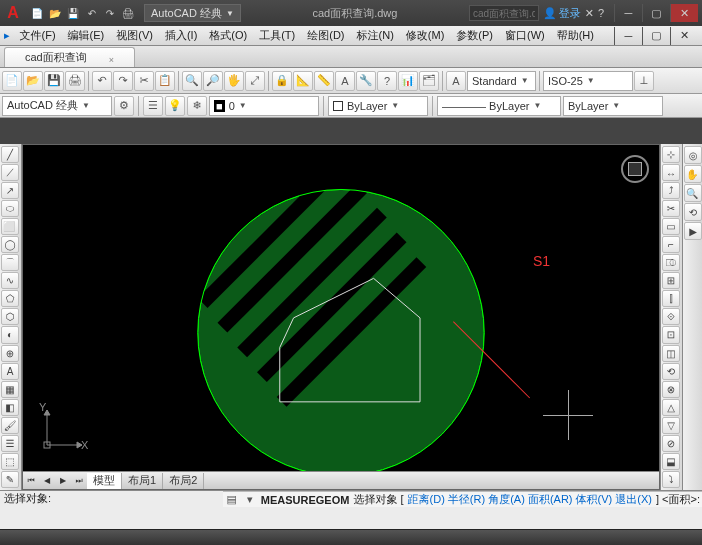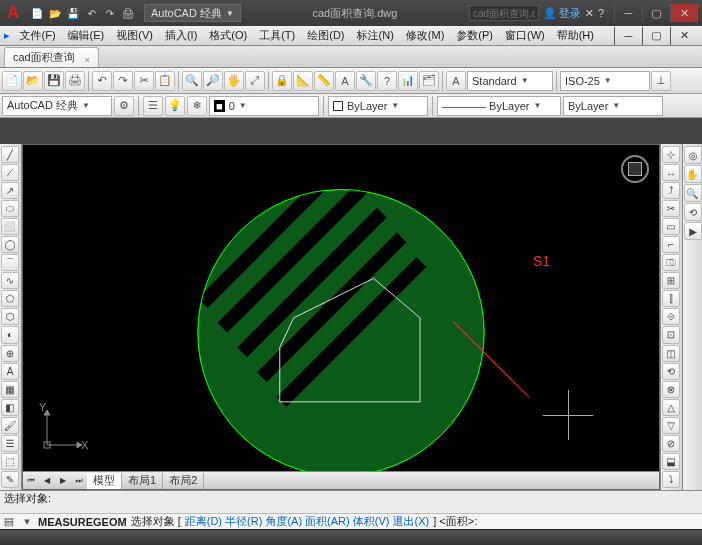--- a/index.html
+++ b/index.html
@@ -15,21 +15,21 @@
 .search-box{background:#333;border:1px solid #555;width:70px;height:16px;color:#888;padding:0 3px;font-size:10px}
 .login-ico{display:flex;align-items:center;gap:2px;color:#6bf}
 .sys-btns{display:flex;margin-left:6px}
 .sys-btn{width:28px;height:18px;display:flex;align-items:center;justify-content:center;color:#ccc;border-left:1px solid #555}
 .sys-btn.close{background:#a33}
 
 .menubar{height:20px;background:linear-gradient(#f0f0f0,#d8d8d8);display:flex;align-items:center;padding:0 4px;border-bottom:1px solid #888}
 .menu-item{padding:0 6px;color:#222;height:31px;display:flex;align-items:center}
 
 .doctabs{height:22px;background:linear-gradient(#e8e8e8,#d0d0d0);display:flex;align-items:flex-end;padding:0 4px;border-bottom:1px solid #888}
-.doctab{background:linear-gradient(#fff,#eee);border:1px solid #aaa;border-bottom:none;border-radius:3px 3px 0 0;padding:2px 8px;display:flex;align-items:flex-end;gap:10px;color:#333}
+.doctab{background:linear-gradient(#fff,#eee);border:1px solid #aaa;border-bottom:none;border-radius:3px 3px 0 0;padding:2px 20px;display:flex;align-items:flex-end;gap:22px;color:#333}
 .doctab .x{color:#888;font-size:9px}
 
 .toolbar{height:26px;background:linear-gradient(#f4f4f4,#dcdcdc);border-bottom:1px solid #999;display:flex;align-items:center;padding:0 2px;gap:1px}
 .tb-btn{width:20px;height:20px;border:1px solid #bbb;background:linear-gradient(#fff,#e4e4e4);display:flex;align-items:center;justify-content:center;color:#555;font-size:11px;border-radius:2px}
 .tb-sep{width:1px;height:20px;background:#aaa;margin:0 2px}
 .tb-combo{height:20px;border:1px solid #aaa;background:#fff;display:flex;align-items:center;padding:0 4px;color:#333;gap:4px}
 .tb-combo .arrow{color:#555;font-size:8px}
 
 .propbar{height:24px;background:linear-gradient(#f4f4f4,#dcdcdc);border-bottom:1px solid #999;display:flex;align-items:center;padding:0 2px;gap:2px}
 
@@ -45,21 +45,21 @@
 .ltab.active{background:#fff}
 
 .ucs{position:absolute;left:14px;bottom:14px;color:#888;font-size:10px}
 .viewcube{position:absolute;right:10px;top:10px;width:28px;height:28px;border:2px solid #888;border-radius:50%;display:flex;align-items:center;justify-content:center}
 .vc-inner{width:14px;height:14px;border:1px solid #aaa;background:#333}
 .crosshair-h{position:absolute;background:#aaa;height:1px;width:50px}
 .crosshair-v{position:absolute;background:#aaa;width:1px;height:50px}
 .annot-line{position:absolute;width:1px;background:#e33;transform-origin:top left}
 .annot-text{position:absolute;color:#e33;font-size:14px}
 
-.cmdarea{position:absolute;left:0;right:0;bottom:16px;height:39px;background:#ececec;border-top:1px solid #888;display:flex;flex-direction:column;font-family:SimSun,monospace}
+.cmdarea{position:absolute;left:0;right:0;bottom:16px;height:39px;background:#ececec;border-top:1px solid #888;display:flex;font-family:SimSun,monospace}
 .cmd-hist{flex:1;padding:1px 4px;color:#222;font-size:11px;line-height:13px;overflow:hidden}
 .cmd-hist .hl{background:#a0c0e0;border:1px solid #e66;padding:0 1px}
 .cmd-input-row{height:16px;display:flex;align-items:center;border-top:1px solid #bbb;background:#f4f4f4;padding:0 2px;gap:4px}
 .cmd-ico{width:14px;height:14px;display:flex;align-items:center;justify-content:center;color:#555}
 .cmd-text{color:#222;font-size:11px}
 .cmd-opts{color:#06c}
 .statusbar{position:absolute;left:0;right:0;bottom:0;height:16px;background:linear-gradient(#555,#333);display:flex;align-items:center;color:#ccc;font-size:10px;border-top:1px solid #222}
 </style>
 </head>
 <body>
@@ -141,21 +141,21 @@
   <div class="tb-btn">🔒</div>
   <div class="tb-btn">📐</div>
   <div class="tb-btn">📏</div>
   <div class="tb-btn">A</div>
   <div class="tb-btn">🔧</div>
   <div class="tb-btn">?</div>
   <div class="tb-btn">📊</div>
   <div class="tb-btn">🗂</div>
   <div class="tb-sep"></div>
   <div class="tb-btn">A</div>
-  <div class="tb-combo" style="width:86px">
+  <div class="tb-combo" style="width:69px">
     <span>Standard</span>
     <span class="arrow">▼</span>
   </div>
   <div class="tb-sep"></div>
   <div class="tb-combo" style="width:90px">
     <span>ISO-25</span>
     <span class="arrow">▼</span>
   </div>
   <div class="tb-btn">⟂</div>
 </div>

